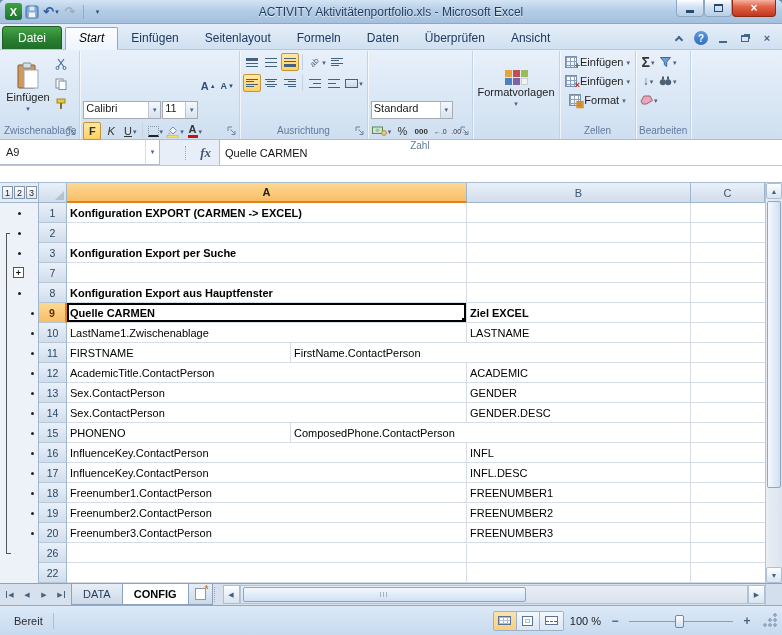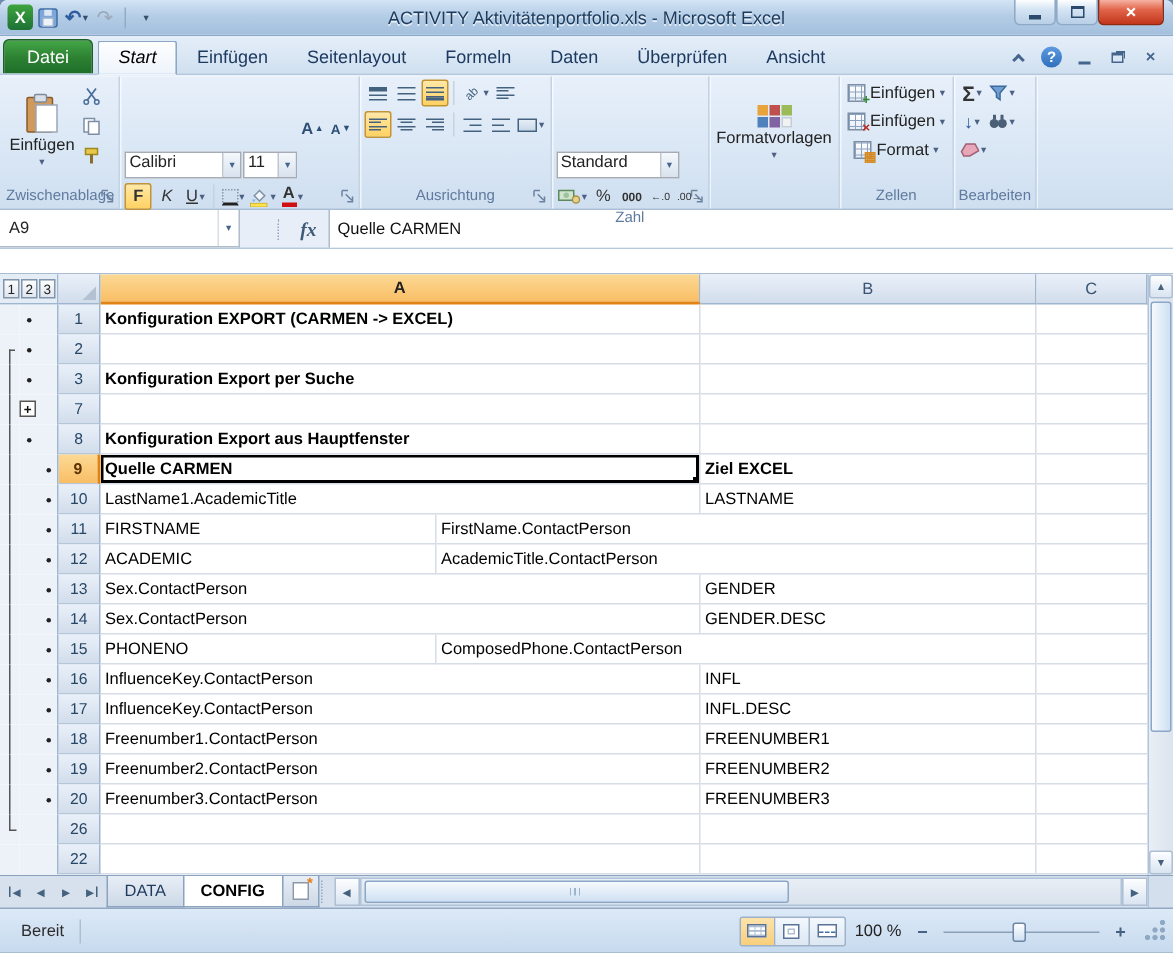--- a/index.html
+++ b/index.html
@@ -677,40 +677,40 @@
           <div class="row-hdr sel">9</div>
           <div class="cell ca b selcell">Quelle CARMEN</div>
           <div class="cell cb b">Ziel EXCEL</div>
           <div class="cell cc"></div>
         </div>
         <div class="grow">
           <div class="ocell o-line"></div>
           <div class="ocell"></div>
           <div class="ocell o-dot"></div>
           <div class="row-hdr">10</div>
-          <div class="cell ca">LastName1.AcademicTitle</div>
+          <div class="cell ca">LastName1.Zwischenablage</div>
           <div class="cell cb">LASTNAME</div>
           <div class="cell cc"></div>
         </div>
         <div class="grow">
           <div class="ocell o-line"></div>
           <div class="ocell"></div>
           <div class="ocell o-dot"></div>
           <div class="row-hdr">11</div>
           <div class="cell cb">FIRSTNAME</div>
           <div class="cell ca">FirstName.ContactPerson</div>
           <div class="cell cc"></div>
         </div>
         <div class="grow">
           <div class="ocell o-line"></div>
           <div class="ocell"></div>
           <div class="ocell o-dot"></div>
           <div class="row-hdr">12</div>
+          <div class="cell ca">AcademicTitle.ContactPerson</div>
           <div class="cell cb">ACADEMIC</div>
-          <div class="cell ca">AcademicTitle.ContactPerson</div>
           <div class="cell cc"></div>
         </div>
         <div class="grow">
           <div class="ocell o-line"></div>
           <div class="ocell"></div>
           <div class="ocell o-dot"></div>
           <div class="row-hdr">13</div>
           <div class="cell ca">Sex.ContactPerson</div>
           <div class="cell cb">GENDER</div>
           <div class="cell cc"></div>

